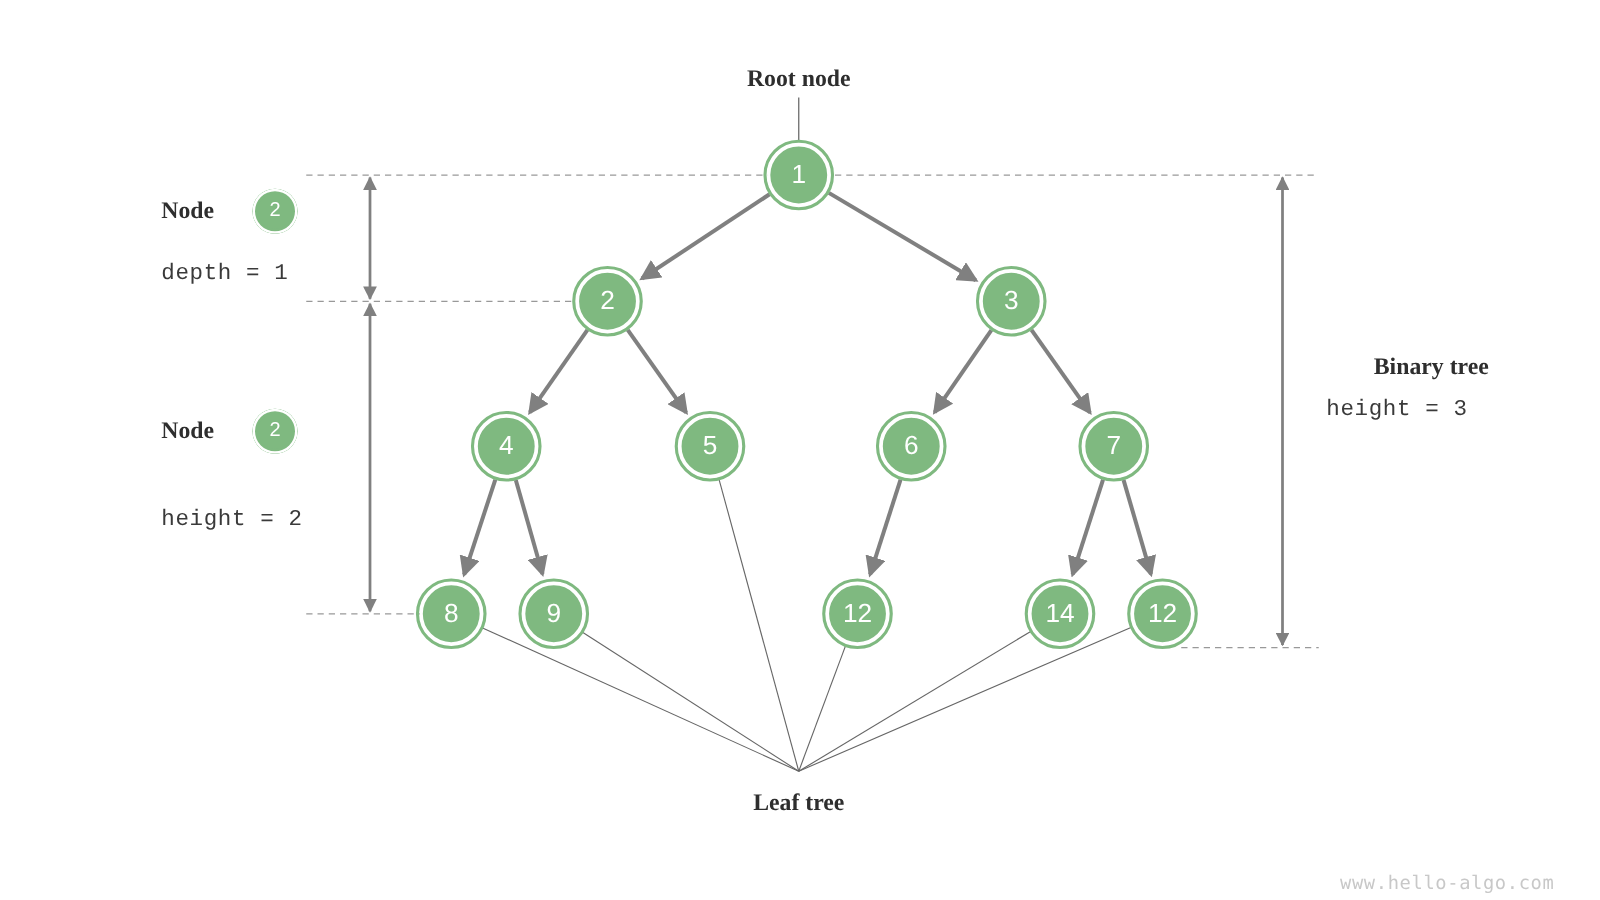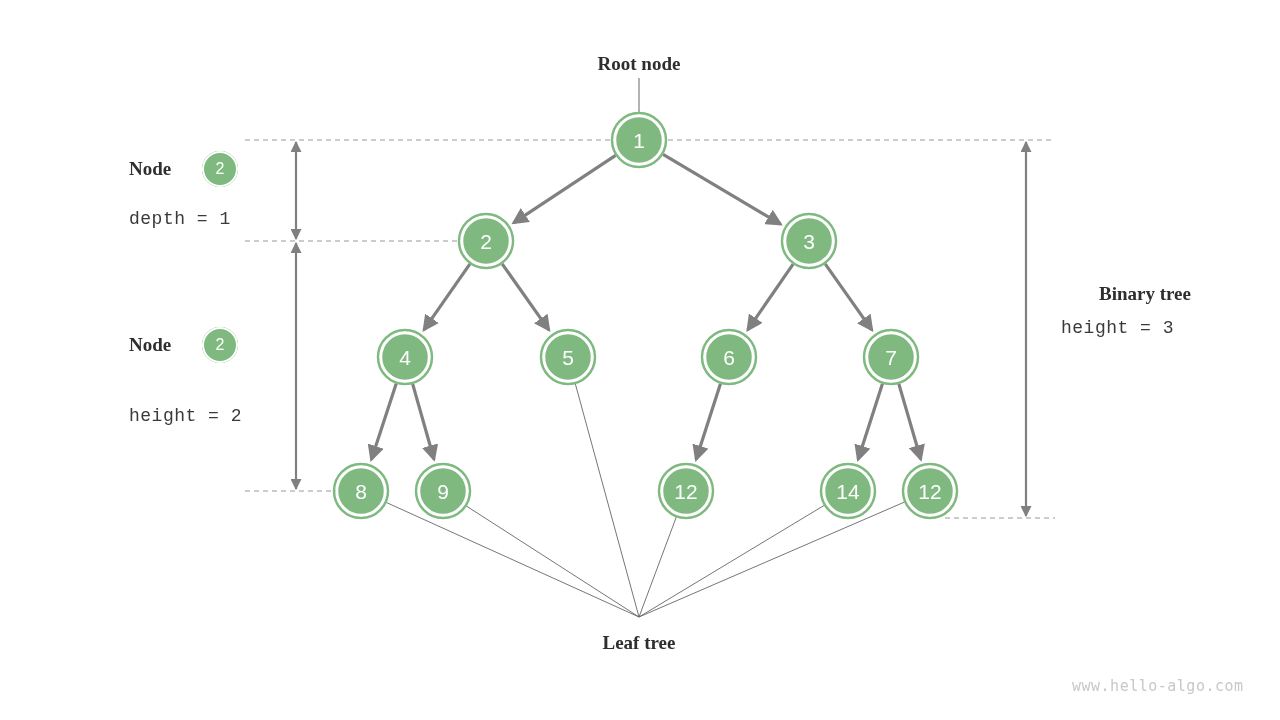--- a/index.html
+++ b/index.html
@@ -44,20 +44,21 @@
     font-family: Liberation Mono, monospace;
     font-size: 18px;
     color: #3a3a3a;
     letter-spacing: 0.5px;
   }
   .watermark {
     font-family: "DejaVu Sans Mono", "Liberation Mono", monospace;
     font-size: 15px;
     color: #c8c8c8;
     letter-spacing: 0.5px;
+    margin-top: 20px;
   }
 
   
   .badge {
     position: absolute;
     width: 36px;
     height: 36px;
     border-radius: 50%;
     background: #7fb980;
     box-shadow: 0 0 0 2px #ffffff inset, 0 0 0 4px #7fb980 inset;

